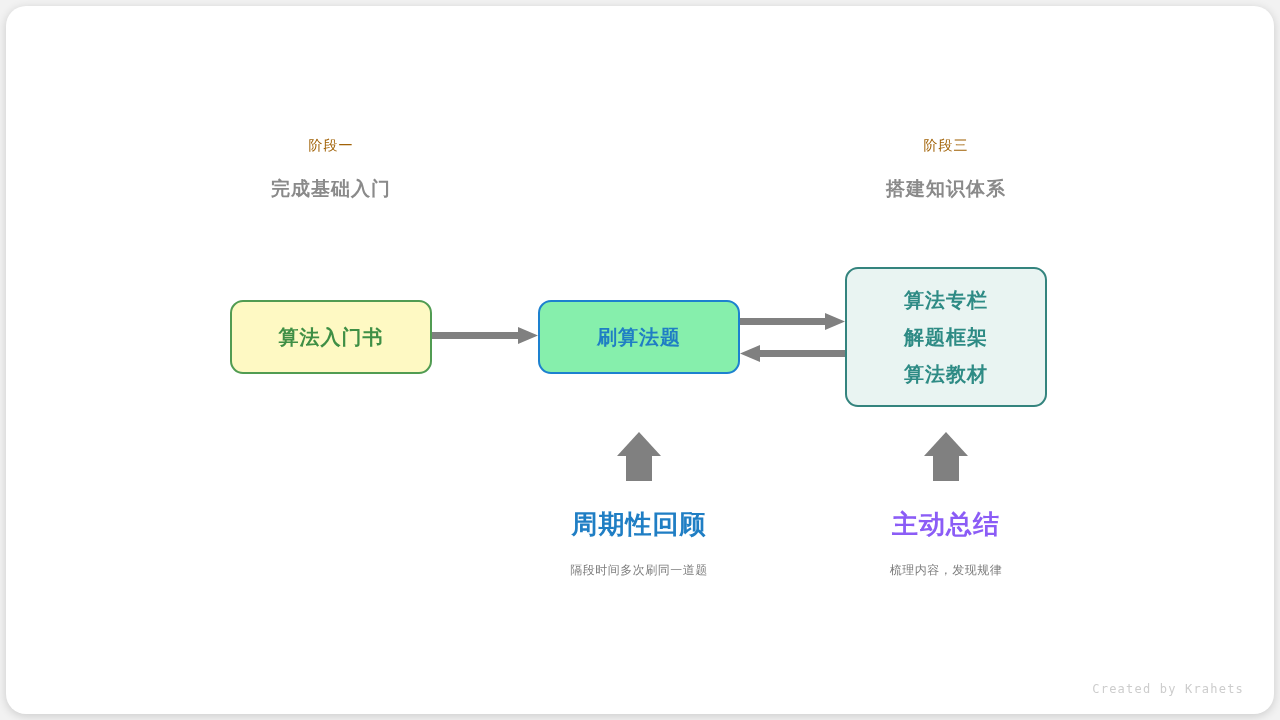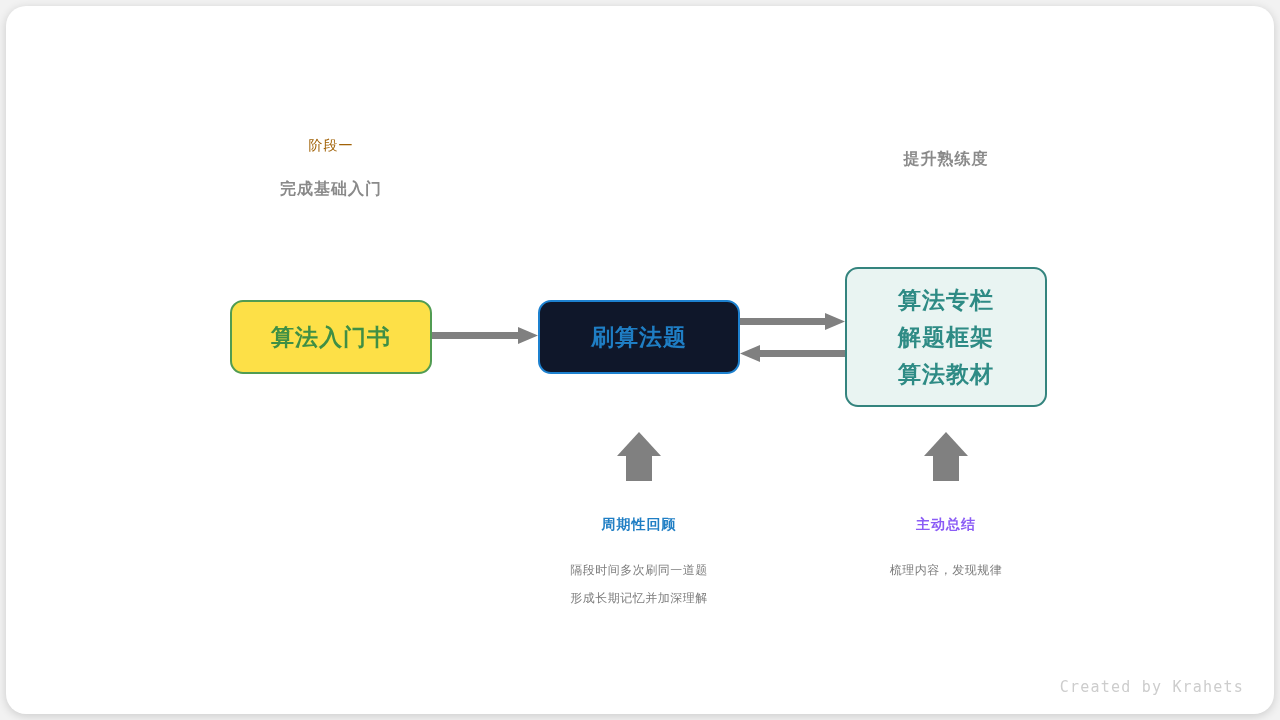--- a/index.html
+++ b/index.html
@@ -37,21 +37,21 @@
     width: 260px;
   }
   .stage-head .stage-label {
     font-size: 14px;
     color: #a16207;
     letter-spacing: 1px;
     line-height: 30px;
     white-space: nowrap;
   }
   .stage-head .stage-title {
-    font-size: 16px;
+    font-size: 19px;
     font-weight: bold;
     color: #8a8a8a;
     letter-spacing: 1px;
     line-height: 34px;
     margin-top: 12px;
     white-space: nowrap;
   }
   #stage-1 { left: 201px; top: 130px; }
   #stage-2 { left: 509px; top: 130px; }
   #stage-3 { left: 816px; top: 130px; }
@@ -61,39 +61,39 @@
     position: absolute;
     box-sizing: border-box;
     border-radius: 13px;
     display: flex;
     flex-direction: column;
     align-items: center;
     justify-content: center;
     text-align: center;
   }
   .flow-box .line {
-    font-size: 23px;
+    font-size: 20px;
     font-weight: bold;
     letter-spacing: 1px;
     line-height: 37px;
     white-space: nowrap;
   }
 
   #box-book {
     left: 230px; top: 300px;
     width: 202px; height: 74px;
-    background: #fde047;
+    background: #fef9c3;
     border: 2px solid #519c52;
   }
   #box-book .line { color: #3f8f45; }
 
   #box-practice {
     left: 538px; top: 300px;
     width: 202px; height: 74px;
-    background: #0f172a;
+    background: #86efac;
     border: 2px solid #1d81cf;
   }
   #box-practice .line { color: #1f7ec4; }
 
   #box-resources {
     left: 845px; top: 267px;
     width: 202px; height: 140px;
     background: #e9f4f2;
     border: 2px solid #34847e;
   }
@@ -107,21 +107,21 @@
     pointer-events: none;
   }
 
   
   .note {
     position: absolute;
     width: 300px;
     text-align: center;
   }
   .note .note-title {
-    font-size: 14px;
+    font-size: 26px;
     font-weight: bold;
     letter-spacing: 1px;
     line-height: 30px;
     white-space: nowrap;
   }
   .note .note-desc-line {
     font-size: 12px;
     color: #7d7d7d;
     letter-spacing: 0.5px;
     line-height: 28px;
@@ -134,40 +134,41 @@
   #note-review .note-title { color: #1f7ec4; }
   #note-summary { left: 796px; top: 509px; }
   #note-summary .note-title { color: #8b5cf6; }
 
   
   #watermark {
     position: absolute;
     right: 36px;
     bottom: 24px;
     font-family: "DejaVu Sans Mono", "Liberation Mono", monospace;
-    font-size: 15px;
+    font-size: 12px;
     color: #cdcdcd;
     letter-spacing: 1.2px;
     white-space: nowrap;
   }
 </style>
 </head>
 <body>
 
 <div id="canvas">
   <div class="card"></div>
 
   <div class="stage-head" id="stage-1">
     <div class="stage-label">阶段一</div>
     <div class="stage-title">完成基础入门</div>
   </div>
   <div class="stage-head" id="stage-2">
   </div>
   <div class="stage-head" id="stage-3">
-    <div class="stage-title">提升熟练度</div>
+    <div class="stage-label">阶段三</div>
+    <div class="stage-title">搭建知识体系</div>
   </div>
 
   <svg id="arrows" viewBox="0 0 1280 720" xmlns="http://www.w3.org/2000/svg">
     <g fill="#808080" stroke="none">
 
       <g>
         <rect x="432" y="332" width="86" height="7"></rect>
         <polygon points="518,327 538,335.5 518,344"></polygon>
       </g>
 
@@ -204,21 +205,20 @@
   <div class="flow-box" id="box-resources">
     <div class="line">算法专栏</div>
     <div class="line">解题框架</div>
     <div class="line">算法教材</div>
   </div>
 
   <div class="note" id="note-review">
     <div class="note-title">周期性回顾</div>
     <div class="note-desc">
       <div class="note-desc-line">隔段时间多次刷同一道题</div>
-      <div class="note-desc-line">形成长期记忆并加深理解</div>
     </div>
   </div>
 
   <div class="note" id="note-summary">
     <div class="note-title">主动总结</div>
     <div class="note-desc">
       <div class="note-desc-line">梳理内容，发现规律</div>
     </div>
   </div>
 

